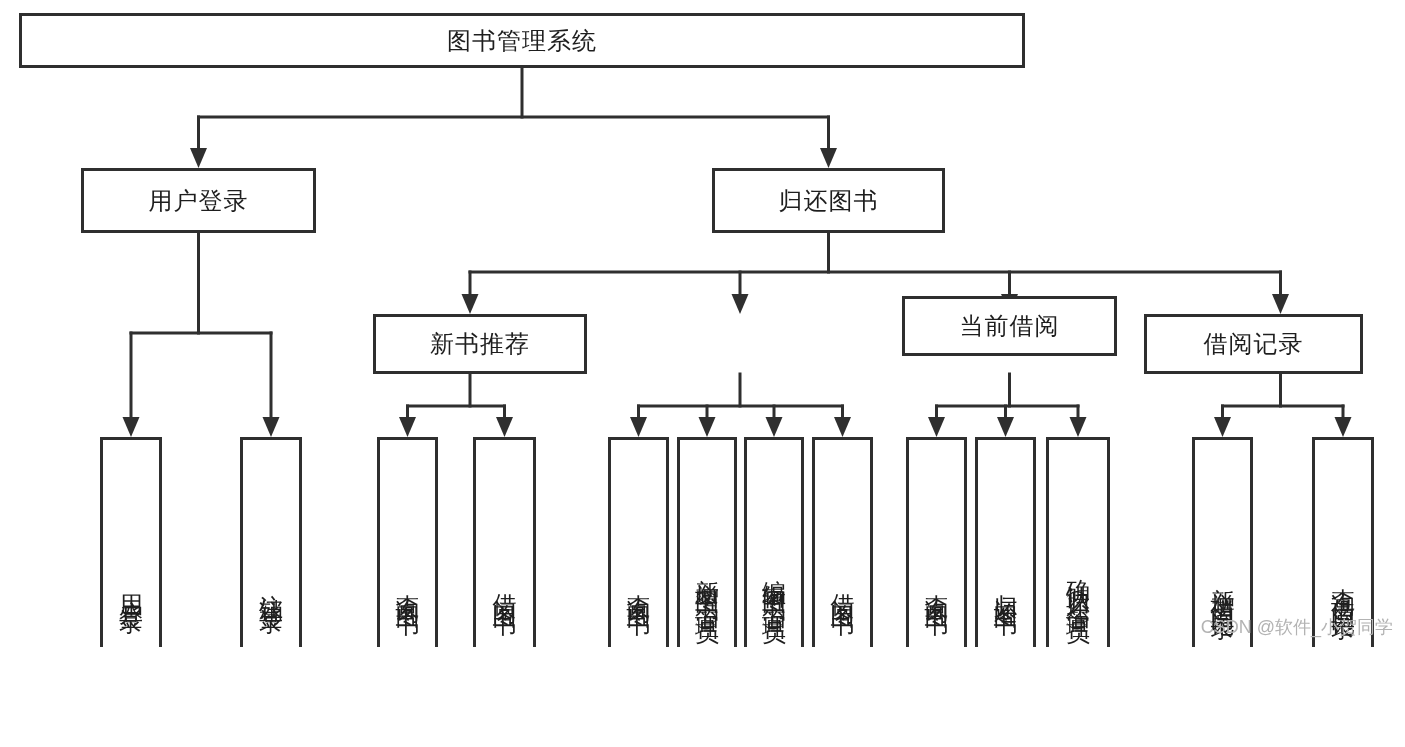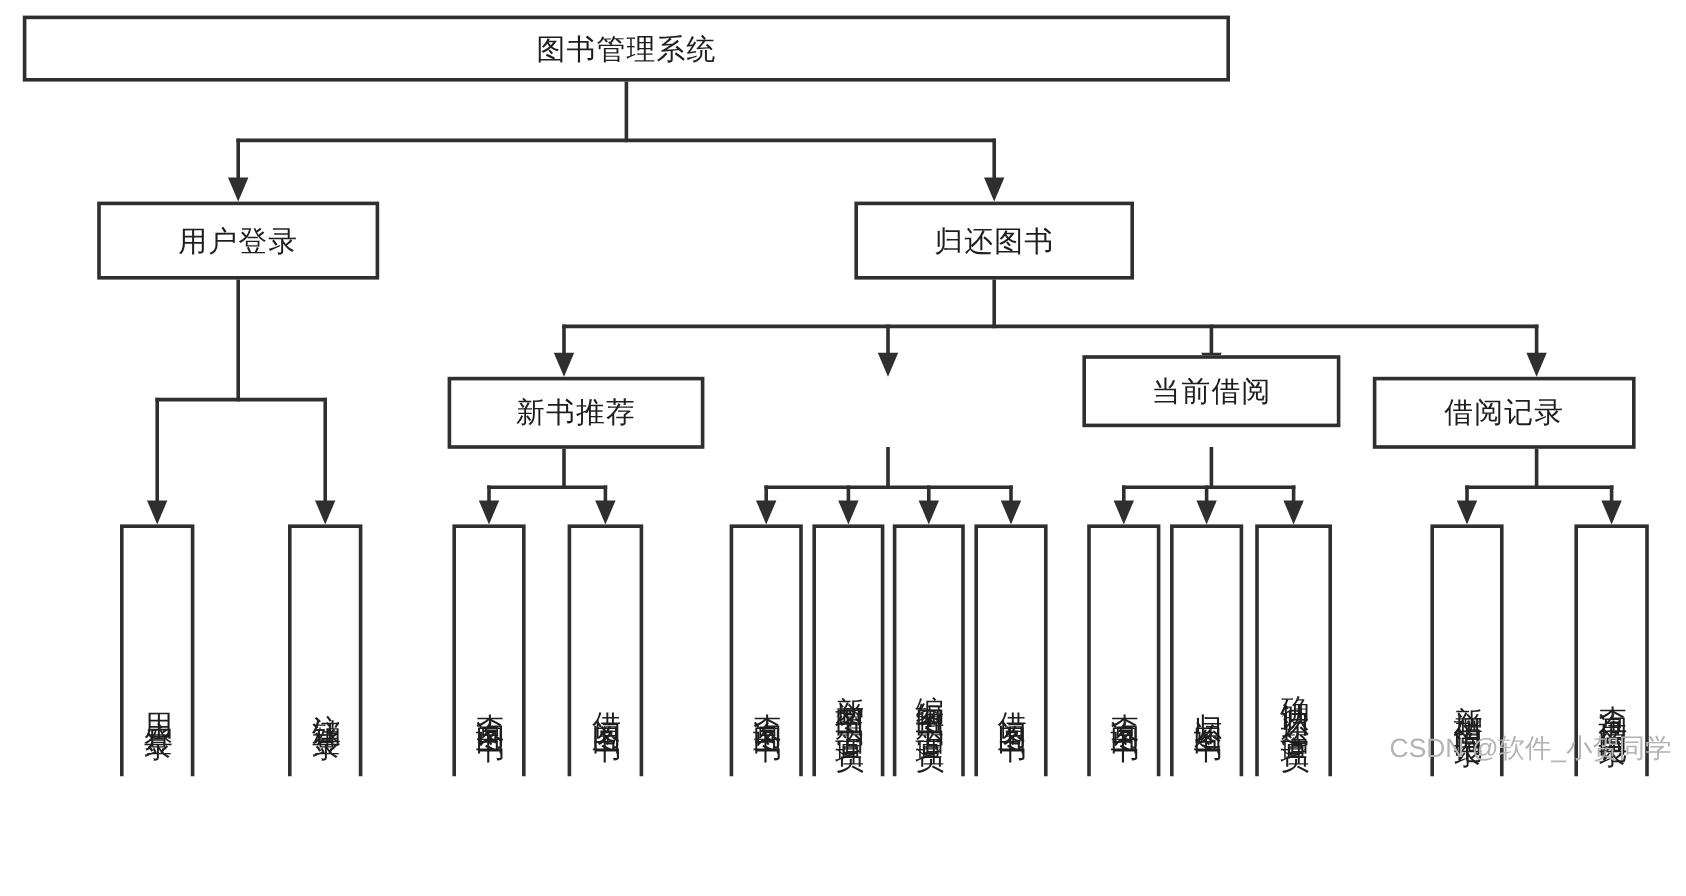--- a/index.html
+++ b/index.html
@@ -32,21 +32,21 @@
     font-size:24px;
     color:#1e1e1e;
     letter-spacing:6px;
     line-height:1;
     white-space:nowrap;
   }
   .watermark{
     position:absolute;
     right:12px;
     bottom:8px;
-    font-size:22px;
+    font-size:18px;
     color:#b3b3b3;
     z-index:2;
     white-space:nowrap;
   }
 </style>
 </head>
 <body>
 
 <div class="canvas">
 

